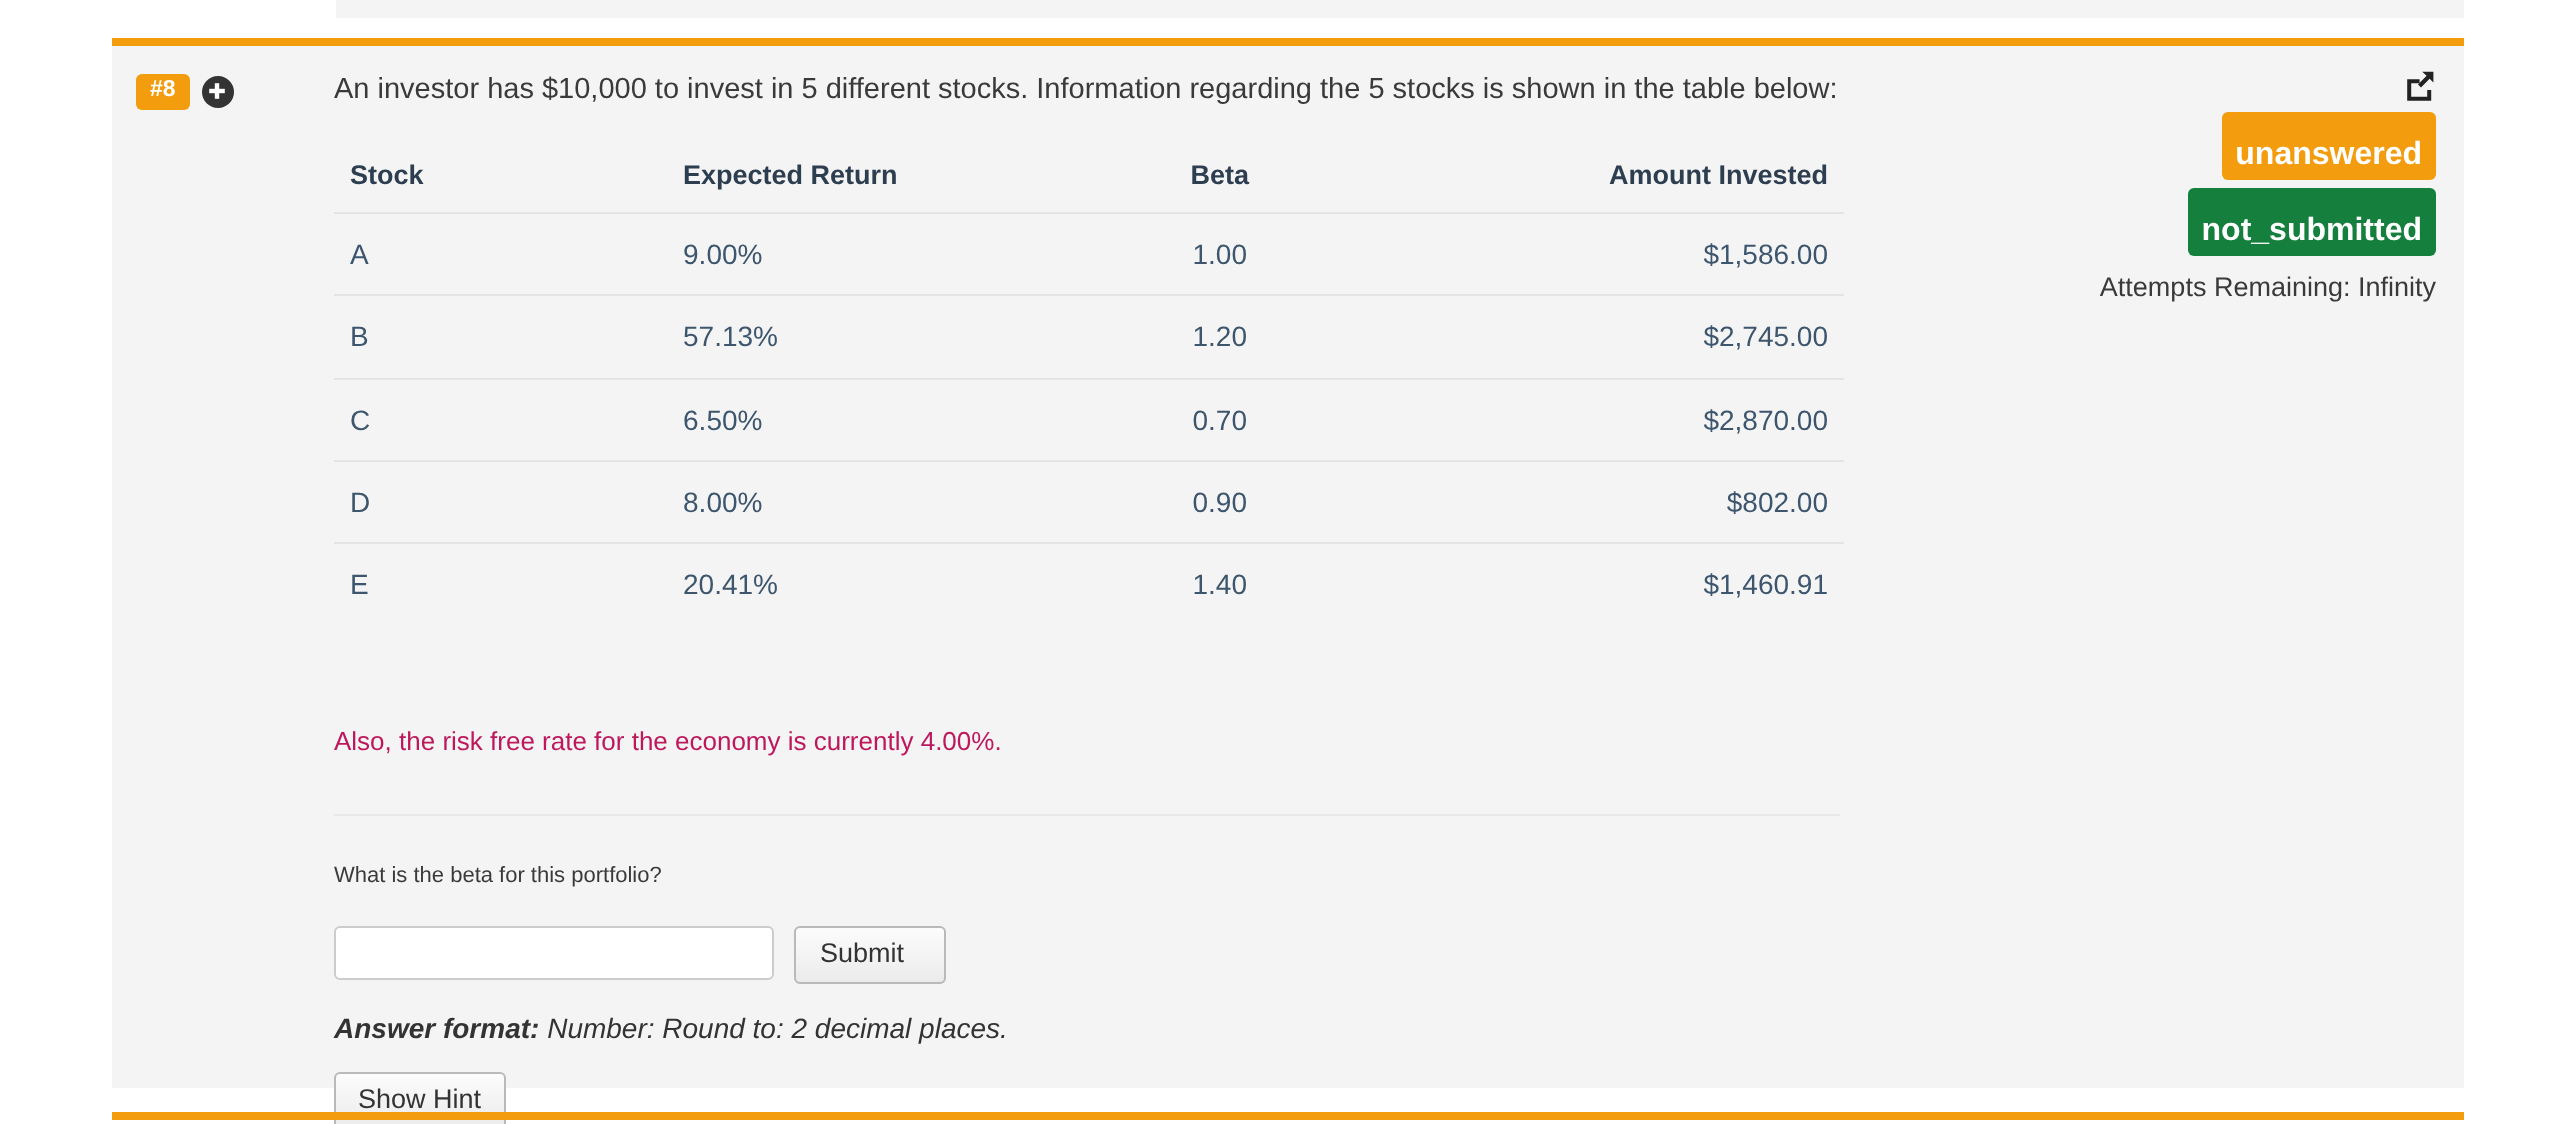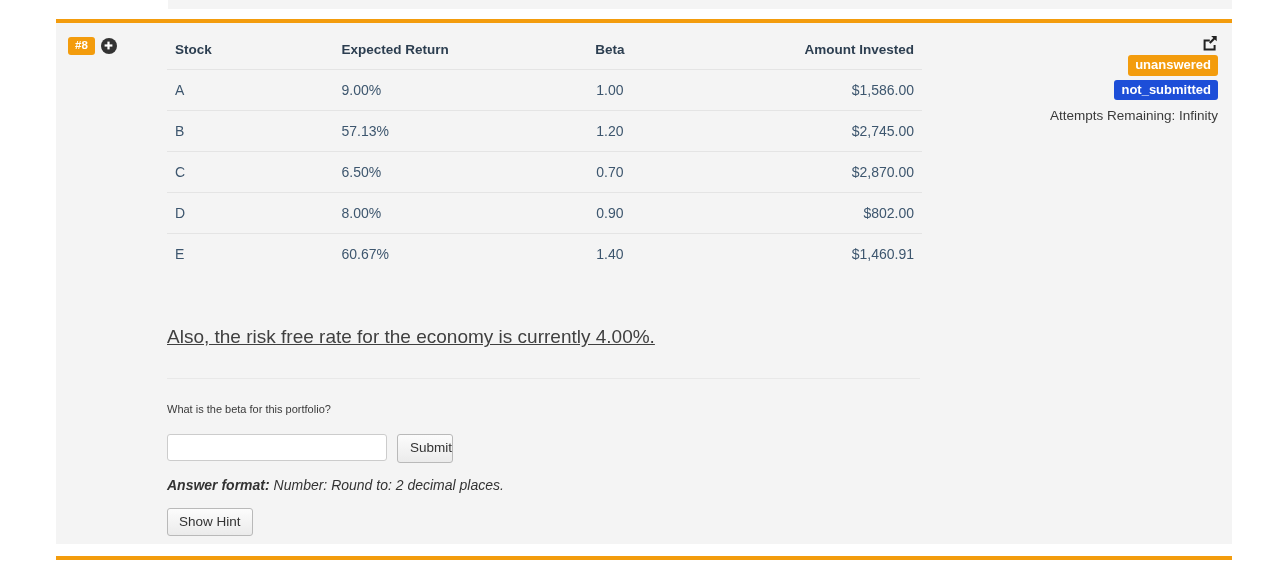--- a/index.html
+++ b/index.html
@@ -52,62 +52,62 @@
   table.stocks td{
     padding:11px 8px 11px 8px;border-top:1px solid #e4e4e4;
     color:#3d566e;line-height:1.3;
   }
   .col-stock{text-align:left;width:165px;}
   .col-return{text-align:left;width:215px;}
   .col-beta{text-align:center;width:120px;}
   .col-amount{text-align:right;width:255px;}
 
   .note{
-    font-size:19px;color:#404040;margin:49px 0 0 0;line-height:1.5;text-decoration:underline;
+    font-size:13px;color:#be185d;margin:49px 0 0 0;line-height:1.5;
   }
   .divider{
     border:0;border-top:1px solid #e8e8e8;margin:26px 0 0 0;width:753px;
   }
   .question{
     font-size:11px;color:#3a3a3a;margin:22px 0 0 0;line-height:1.5;
   }
 
   .answer-row{display:flex;align-items:flex-start;gap:10px;margin-top:17px;}
   .num-input{
     width:220px;height:27px;box-sizing:border-box;
     border:1px solid #cccccc;border-radius:3px;background:#ffffff;
     font-size:14px;font-family:"Liberation Sans", sans-serif;
     padding:2px 4px;color:#333;
   }
   .btn{
     font-family:"Liberation Sans", sans-serif;font-size:13.5px;color:#333333;
     background:linear-gradient(#fcfcfc,#ebebeb);
     border:1px solid #b9b9b9;border-radius:3px;
-    padding:5px 0 6px 12px;line-height:1.15;cursor:pointer;
+    padding:5px 20px 6px 12px;line-height:1.15;cursor:pointer;
   }
   .fmt{
     font-size:14px;color:#333333;margin:13px 0 0 0;font-style:italic;line-height:1.4;
   }
   .fmt b{font-weight:bold;}
   .hint-wrap{margin-top:12px;}
   .btn-hint{padding:5px 11px 6px 11px;}
 
   
   .status{
     position:absolute;right:14px;top:12px;width:230px;text-align:right;
   }
   .share-icon{display:inline-block;line-height:0;margin-bottom:3px;}
   .badge{
-    display:inline-block;color:#ffffff;font-size:13px;font-weight:bold;
-    padding:2px 7px 3px 7px;border-radius:3px;line-height:1.2;
+    display:inline-block;color:#ffffff;font-size:16px;font-weight:bold;
+    padding:12px 7px 3px 7px;border-radius:3px;line-height:1.2;
     margin-bottom:4px;
     text-align:center;
   }
   .badge-unanswered{background:#f39c0d;}
-  .badge-notsubmitted{background:#1d4ed8;}
+  .badge-notsubmitted{background:#15803d;}
   .attempts{
     font-size:13.5px;color:#3a3a3a;margin-top:3px;line-height:1.4;
   }
 
   .bottom-bar{
     position:absolute;left:56px;top:556px;width:1176px;height:4px;
     background:#f39c0d;
   }
 </style>
 </head>
@@ -123,20 +123,21 @@
       <span class="plus-icon">
         <svg width="11" height="11" viewBox="0 0 11 11" aria-hidden="true">
           <rect x="4.4" y="1.6" width="2.2" height="7.8" fill="#ffffff"></rect>
           <rect x="1.6" y="4.4" width="7.8" height="2.2" fill="#ffffff"></rect>
         </svg>
       </span>
     </div>
 
     <div class="content">
 
+      <p class="intro">An investor has $10,000 to invest in 5 different stocks. Information regarding the 5 stocks is shown in the table below:</p>
 
       <table class="stocks">
         <thead>
           <tr>
             <th class="col-stock">Stock</th>
             <th class="col-return">Expected Return</th>
             <th class="col-beta">Beta</th>
             <th class="col-amount">Amount Invested</th>
           </tr>
         </thead>
@@ -160,21 +161,21 @@
             <td class="col-amount">$2,870.00</td>
           </tr>
           <tr>
             <td class="col-stock">D</td>
             <td class="col-return">8.00%</td>
             <td class="col-beta">0.90</td>
             <td class="col-amount">$802.00</td>
           </tr>
           <tr>
             <td class="col-stock">E</td>
-            <td class="col-return">60.67%</td>
+            <td class="col-return">20.41%</td>
             <td class="col-beta">1.40</td>
             <td class="col-amount">$1,460.91</td>
           </tr>
         </tbody>
       </table>
 
       <p class="note">Also, the risk free rate for the economy is currently 4.00%.</p>
 
       <hr class="divider">
 

